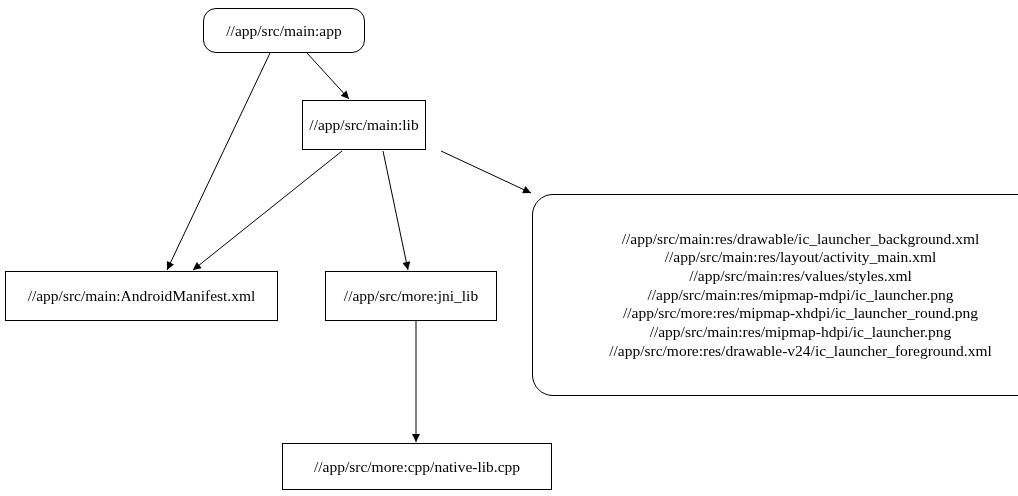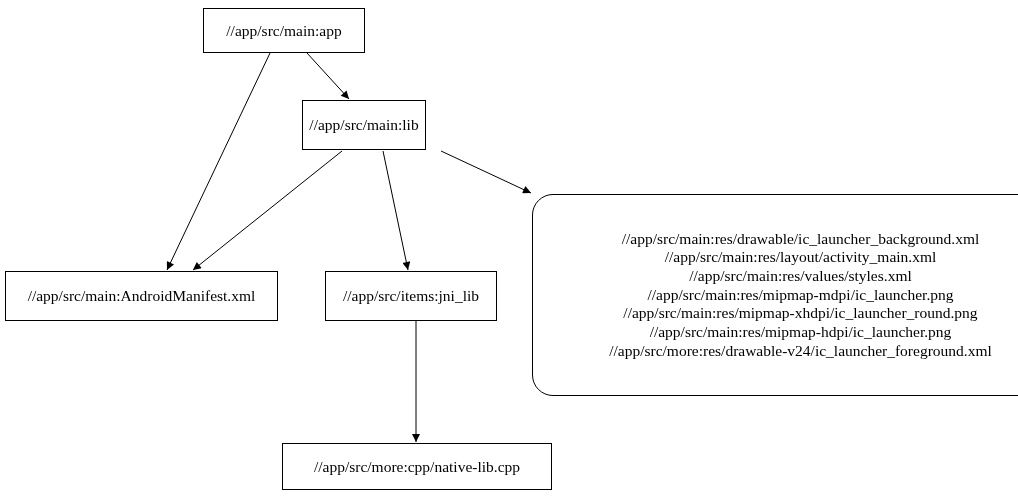--- a/index.html
+++ b/index.html
@@ -31,21 +31,21 @@
     background: #ffffff;
     display: flex;
     align-items: center;
     justify-content: center;
     text-align: center;
     font-size: 15.5px;
     line-height: 1.15;
     z-index: 1;
     white-space: nowrap;
   }
-  #node-app            { left: 203px; top: 8px;   width: 162px; height: 45px; }
+  #node-app            { left: 203px; top: 8px;   width: 162px; height: 45px; border-radius: 13px; }
   #node-lib            { left: 302px; top: 100px; width: 124px; height: 50px; }
   #node-manifest       { left: 5px;   top: 271px; width: 273px; height: 50px; }
   #node-jni-lib        { left: 325px; top: 271px; width: 172px; height: 50px; }
   #node-native-lib     { left: 282px; top: 443px; width: 270px; height: 47px; }
   #node-resources      {
     left: 532px; top: 194px; width: 537px; height: 202px;
     flex-direction: column;
     justify-content: center;
     font-size: 15.5px;
     border-radius: 21px;
@@ -81,29 +81,29 @@
 
   <div class="node" id="node-lib">
     <span>//app/src/main:lib</span>
   </div>
 
   <div class="node" id="node-manifest">
     <span>//app/src/main:AndroidManifest.xml</span>
   </div>
 
   <div class="node" id="node-jni-lib">
-    <span>//app/src/items:jni_lib</span>
+    <span>//app/src/more:jni_lib</span>
   </div>
 
   <div class="node" id="node-resources">
     <span class="res-line">//app/src/main:res/drawable/ic_launcher_background.xml</span>
     <span class="res-line">//app/src/main:res/layout/activity_main.xml</span>
     <span class="res-line">//app/src/main:res/values/styles.xml</span>
     <span class="res-line">//app/src/main:res/mipmap-mdpi/ic_launcher.png</span>
-    <span class="res-line">//app/src/main:res/mipmap-xhdpi/ic_launcher_round.png</span>
+    <span class="res-line">//app/src/more:res/mipmap-xhdpi/ic_launcher_round.png</span>
     <span class="res-line">//app/src/main:res/mipmap-hdpi/ic_launcher.png</span>
     <span class="res-line">//app/src/more:res/drawable-v24/ic_launcher_foreground.xml</span>
   </div>
 
   <div class="node" id="node-native-lib">
     <span>//app/src/more:cpp/native-lib.cpp</span>
   </div>
 
 </div>
 

